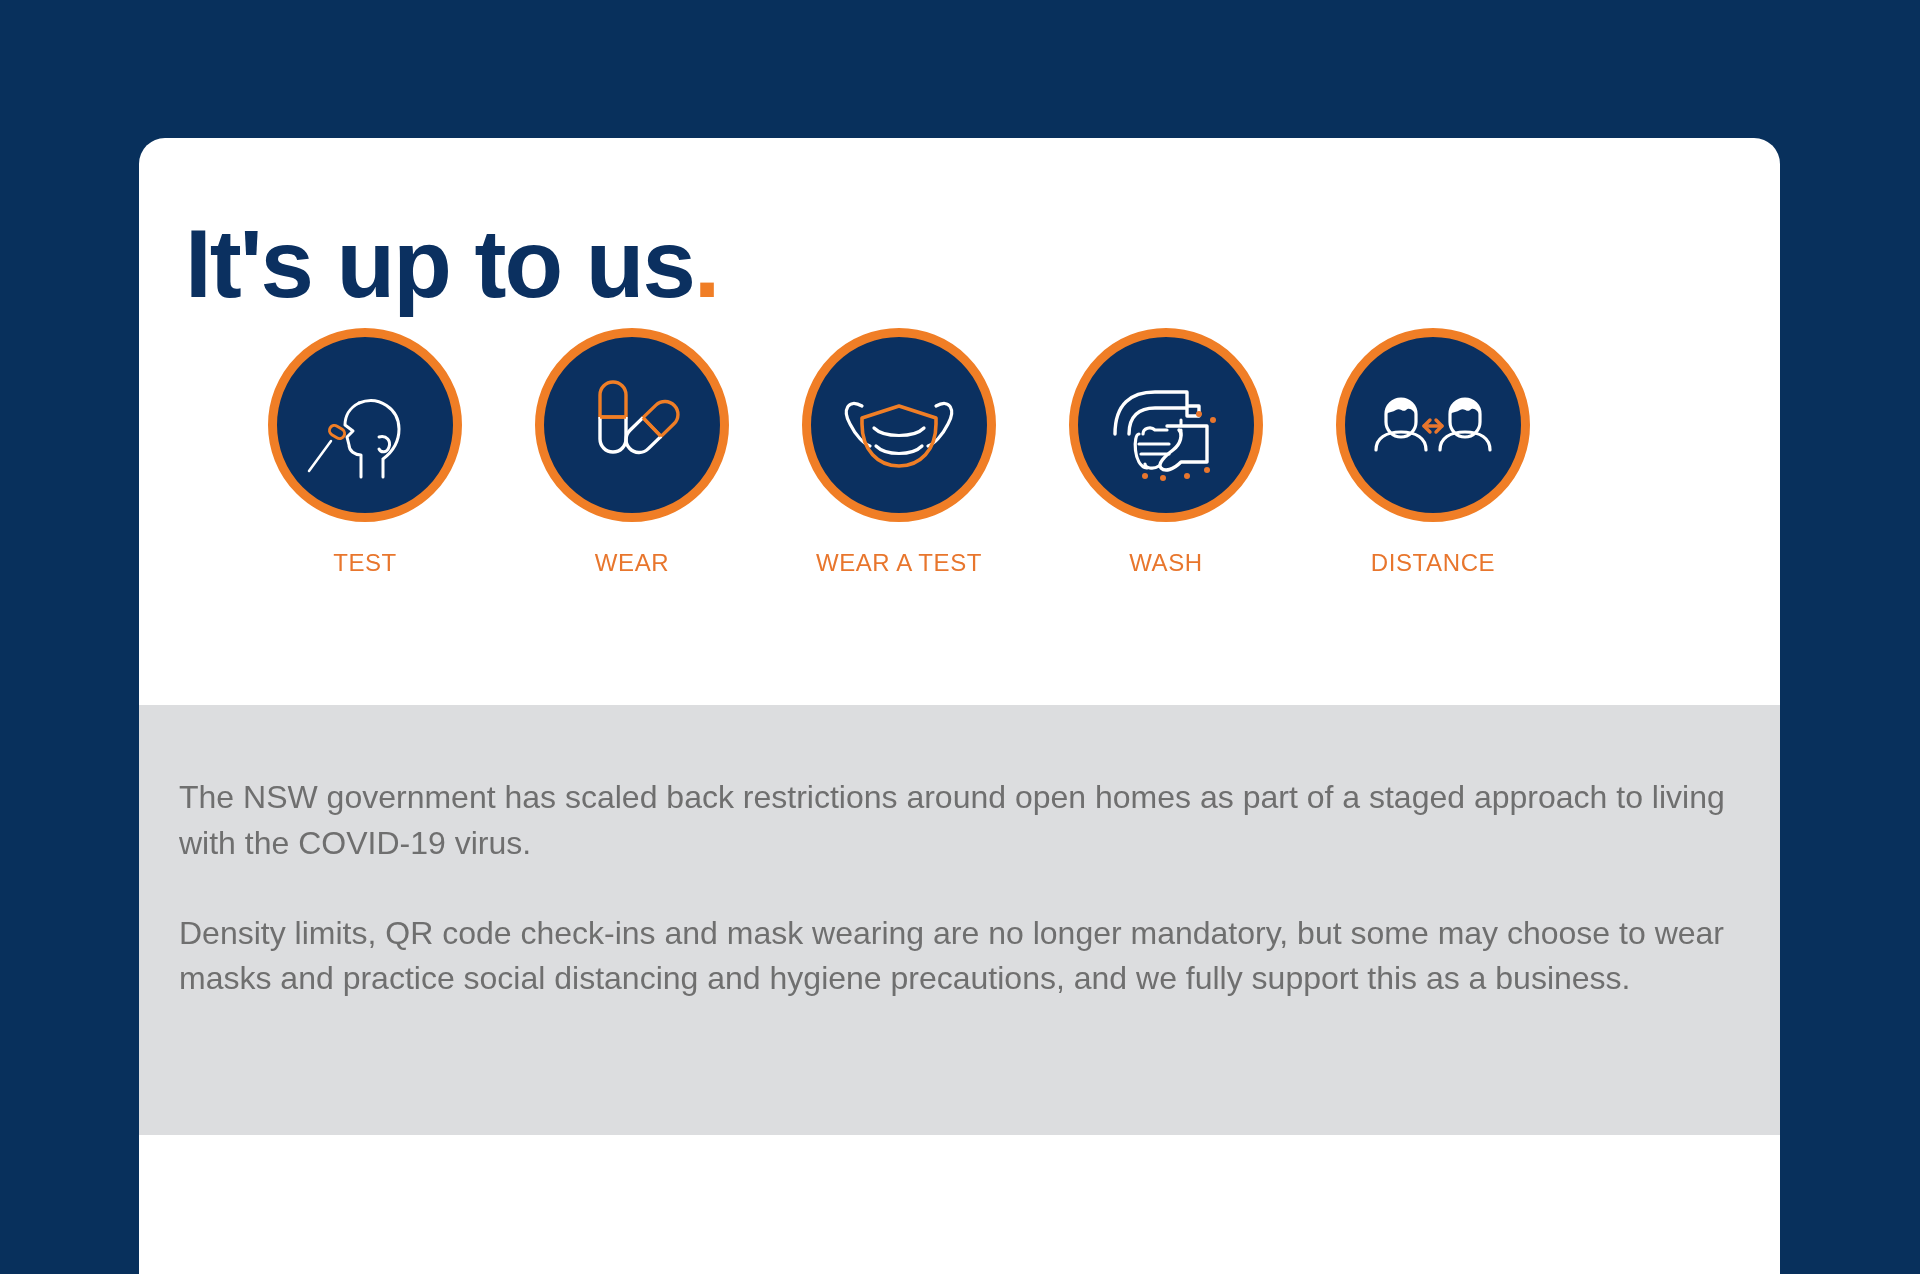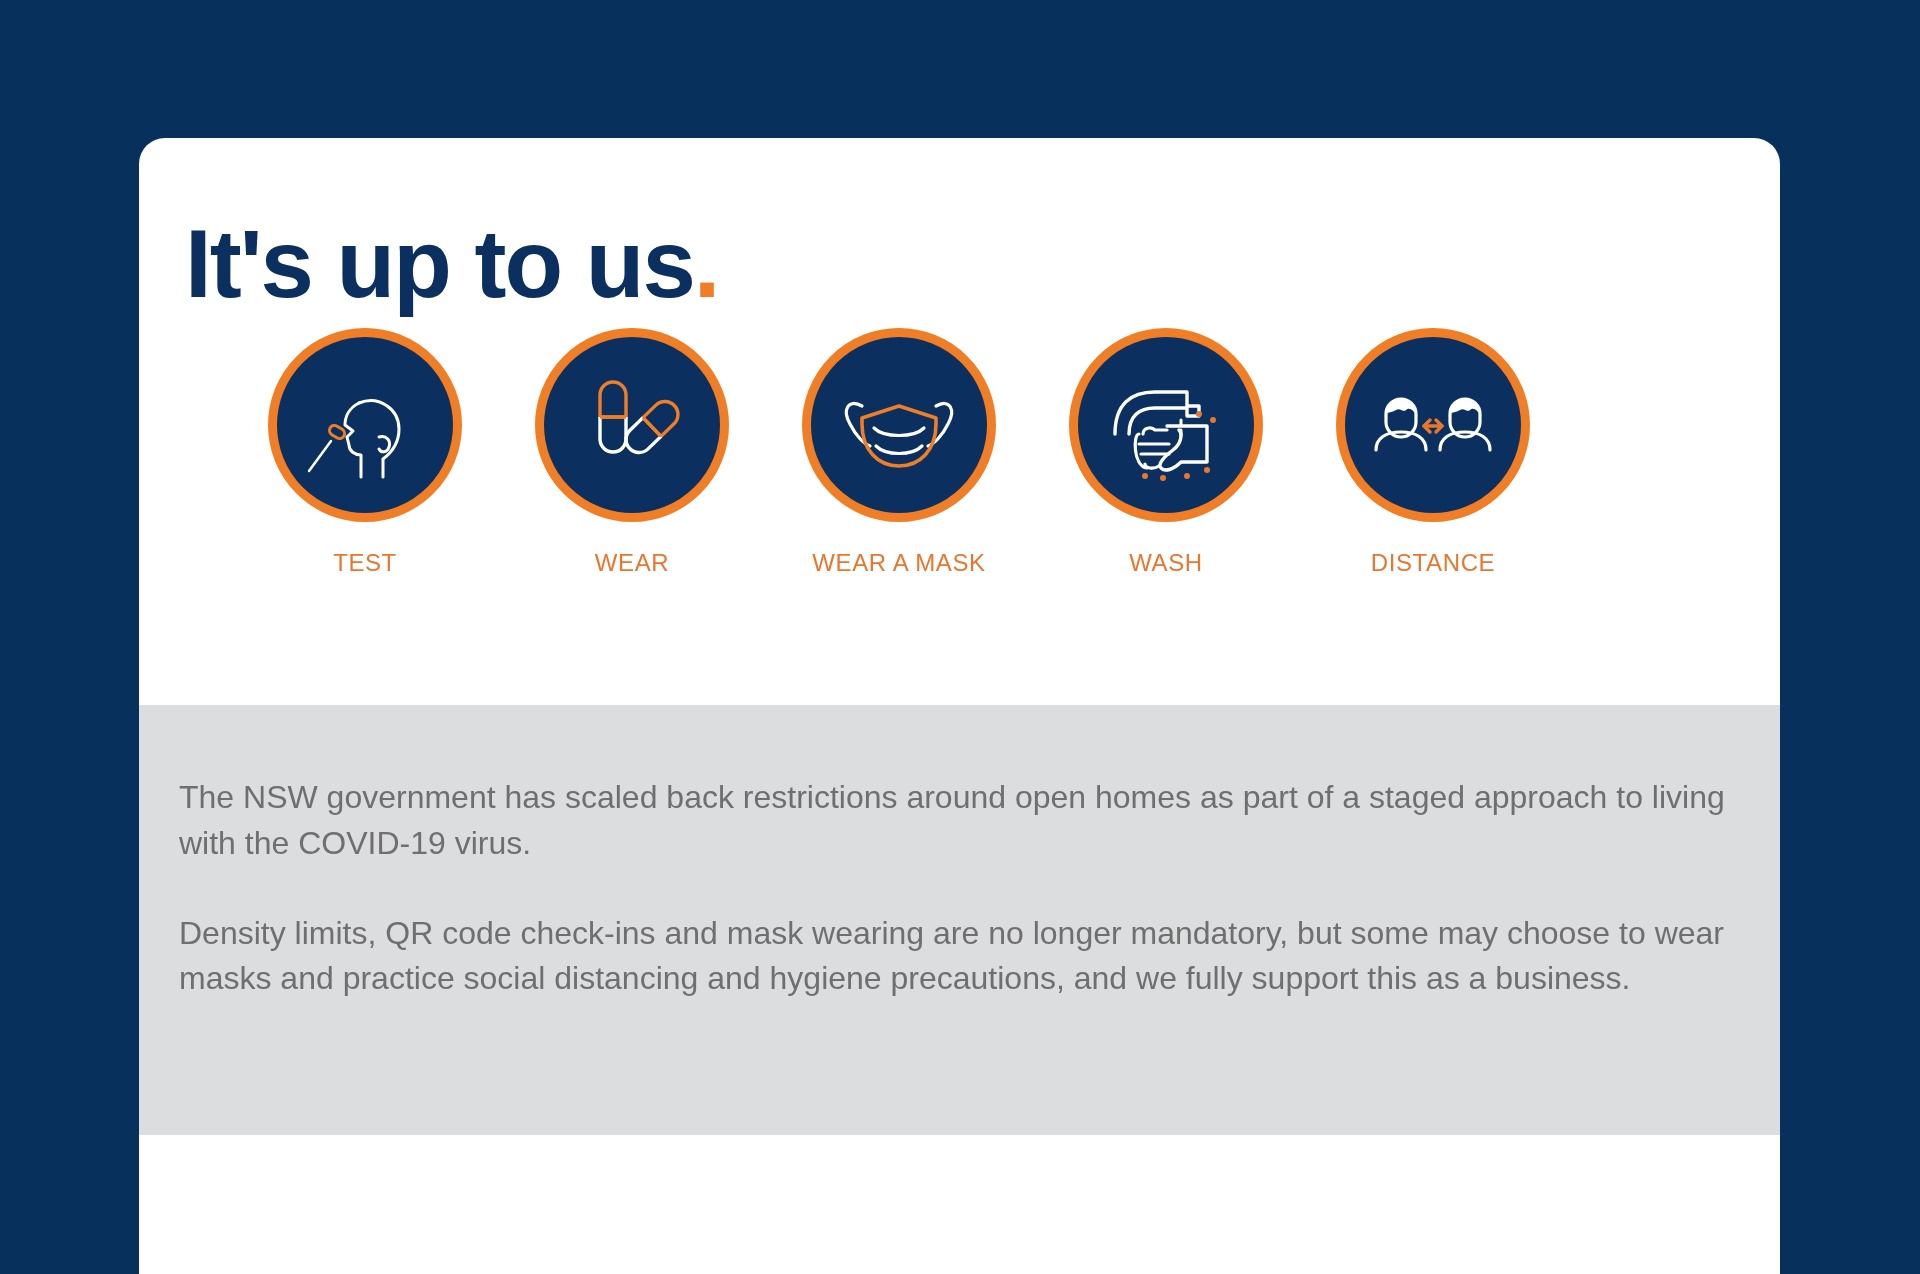--- a/index.html
+++ b/index.html
@@ -154,21 +154,21 @@
           <span>
             <svg width="126" height="126" viewBox="0 0 126 126" fill="none">
               <path d="M26 44 C12 36, 6 48, 14 62 C20 74, 28 82, 34 84" stroke="#ffffff" stroke-width="3.2" stroke-linecap="round" fill="none"></path>
               <path d="M100 44 C114 36, 120 48, 112 62 C106 74, 98 82, 92 84" stroke="#ffffff" stroke-width="3.2" stroke-linecap="round" fill="none"></path>
               <path d="M26 56 L63 44 L100 56 L100 62 C100 88, 84 104, 63 104 C42 104, 26 88, 26 62 Z" stroke="#f07e26" stroke-width="3.6" stroke-linejoin="round" fill="none"></path>
               <path d="M38 66 C48 76, 78 76, 88 66" stroke="#ffffff" stroke-width="3.2" stroke-linecap="round" fill="none"></path>
               <path d="M40 84 C50 94, 76 94, 86 84" stroke="#ffffff" stroke-width="3.2" stroke-linecap="round" fill="none"></path>
             </svg>
           </span>
         </div>
-        <div class="icon-label">WEAR A MASK</div>
+        <div class="icon-label">WEAR A TEST</div>
       </div>
 
       <div class="icon-item">
         <div class="circle">
           <span>
             <svg width="126" height="126" viewBox="0 0 126 126" fill="none">
               <path d="M12 72 C12 42, 28 30, 52 30 L84 30 L84 44 L96 44 L96 54 L84 54 L84 46 L52 46 C36 46, 26 54, 26 72" stroke="#ffffff" stroke-width="3.4" stroke-linejoin="round" stroke-linecap="round" fill="none"></path>
               <line x1="78" y1="58" x2="78" y2="76" stroke="#ffffff" stroke-width="3" stroke-linecap="round" stroke-dasharray="5 5"></line>
               <g stroke="#ffffff" stroke-width="3.2" fill="none" stroke-linecap="round" stroke-linejoin="round">
                 <path d="M40 72 C40 66, 48 64, 52 68 L64 68"></path>

